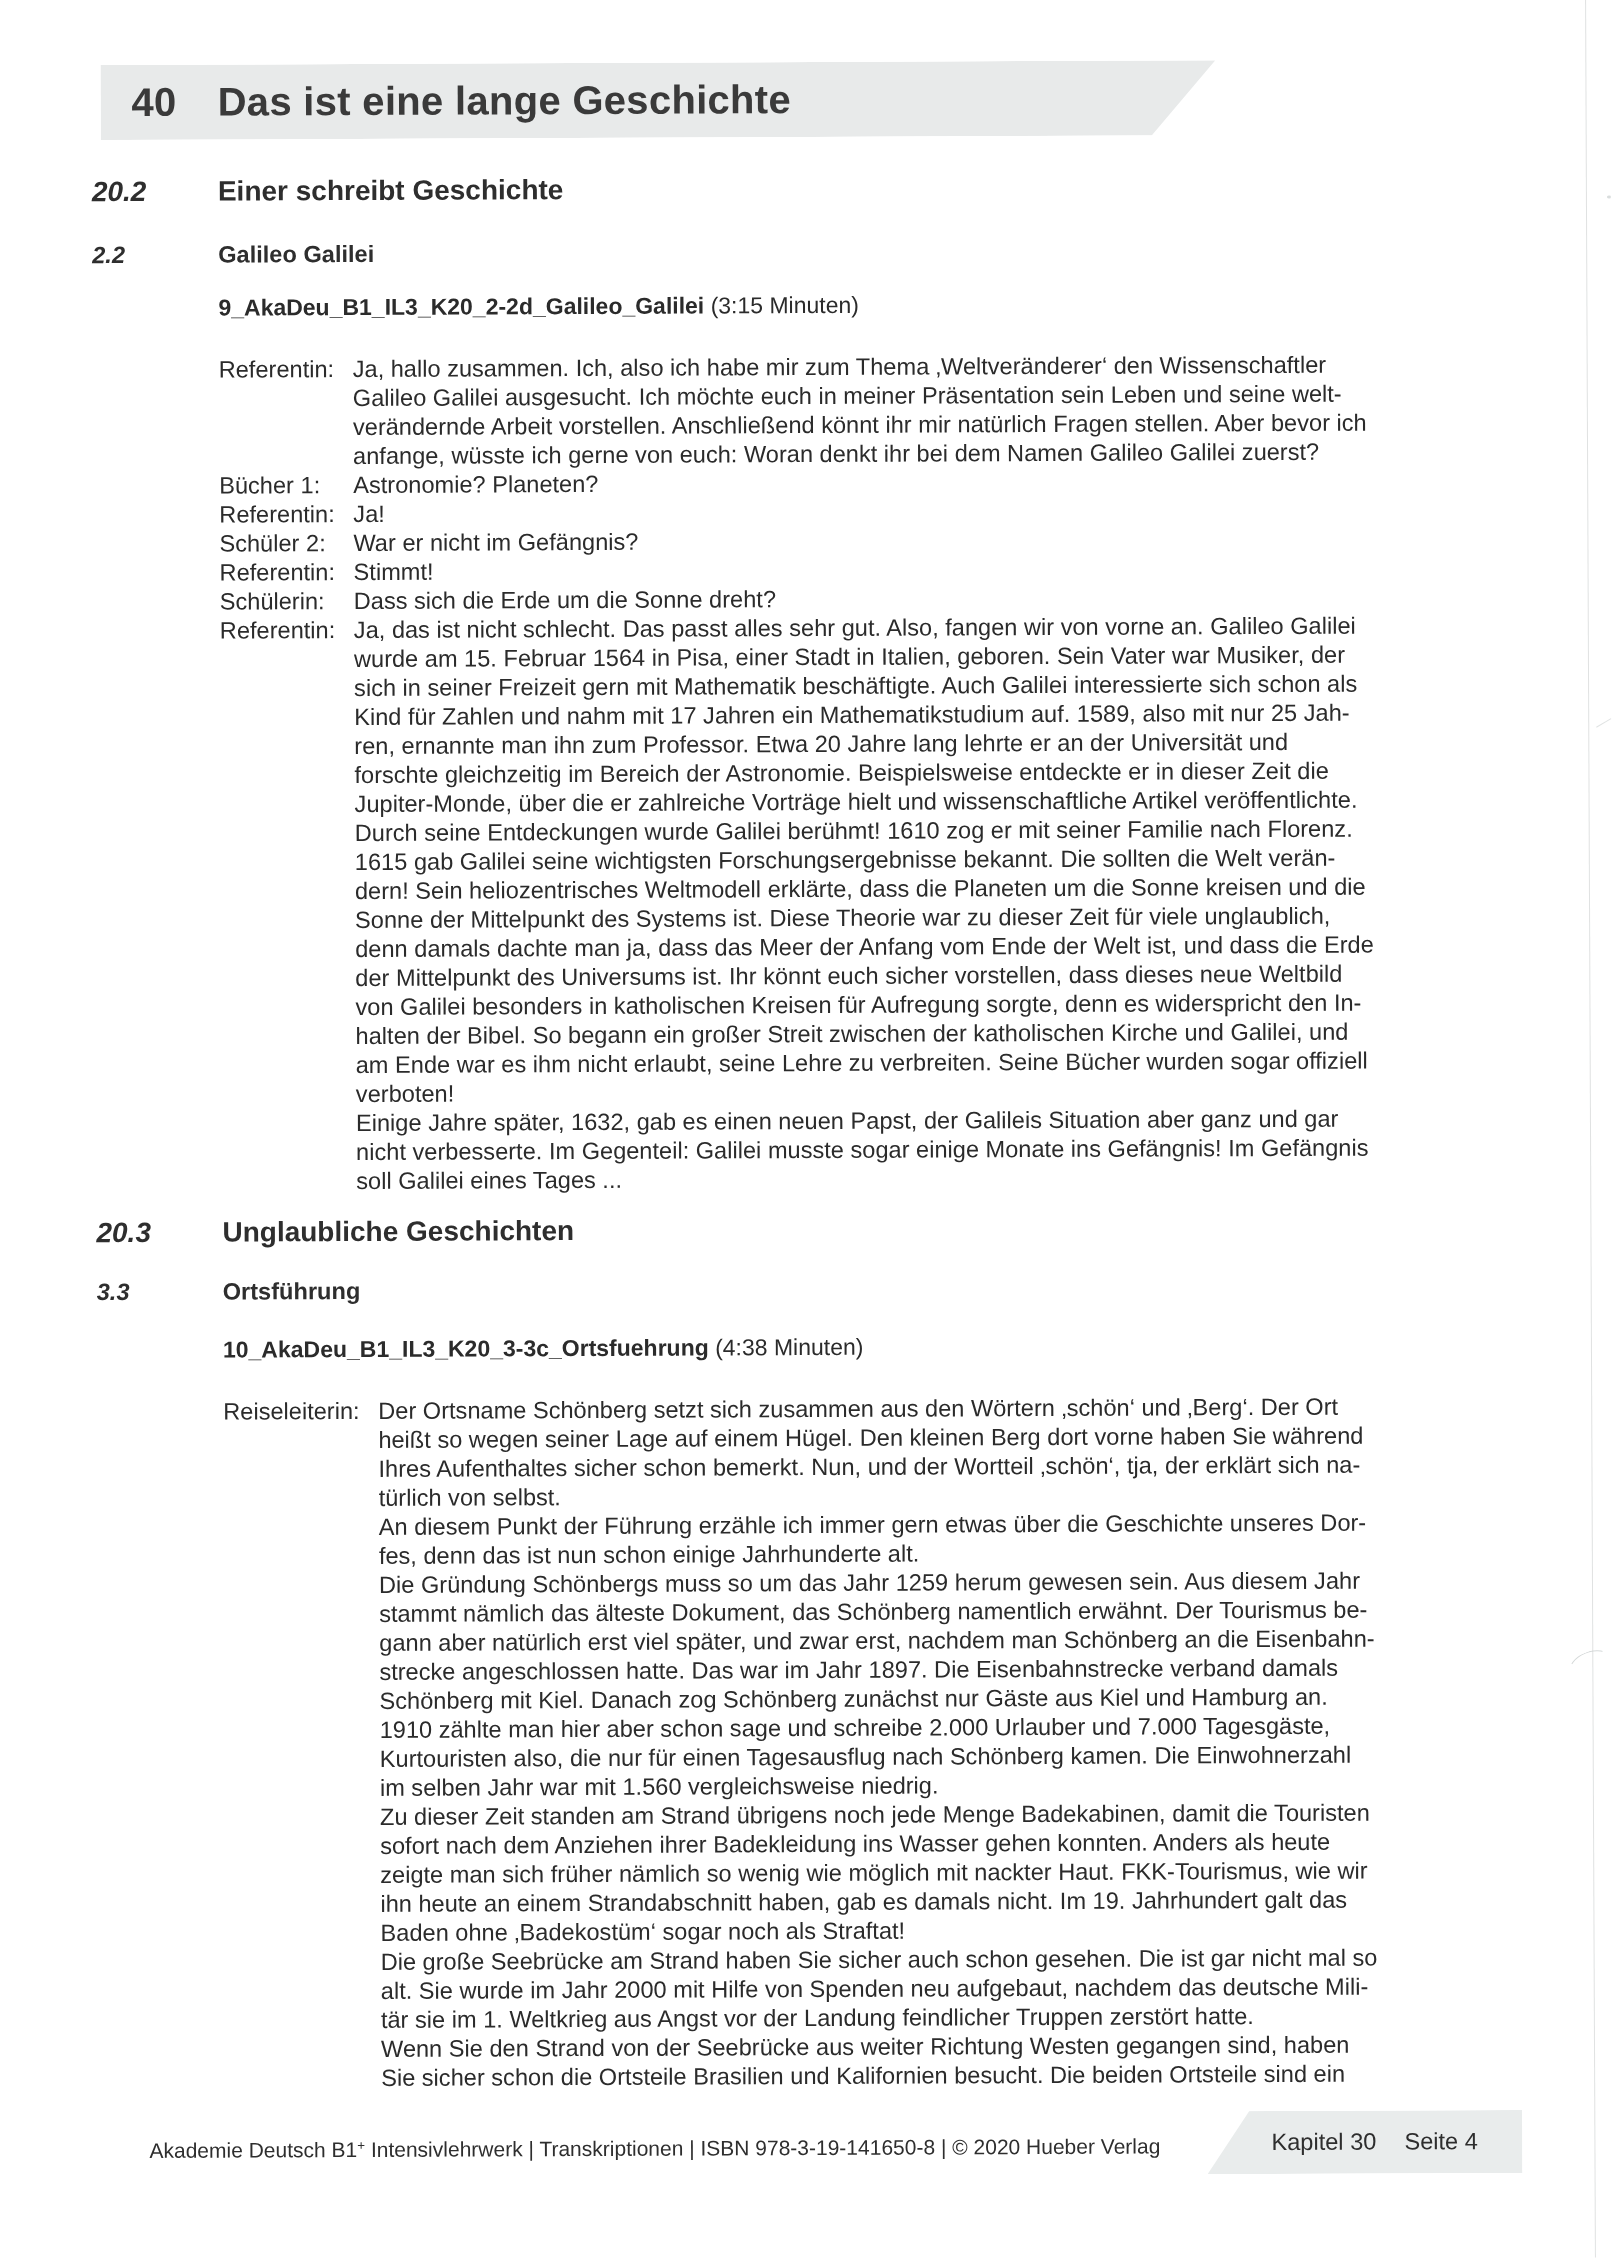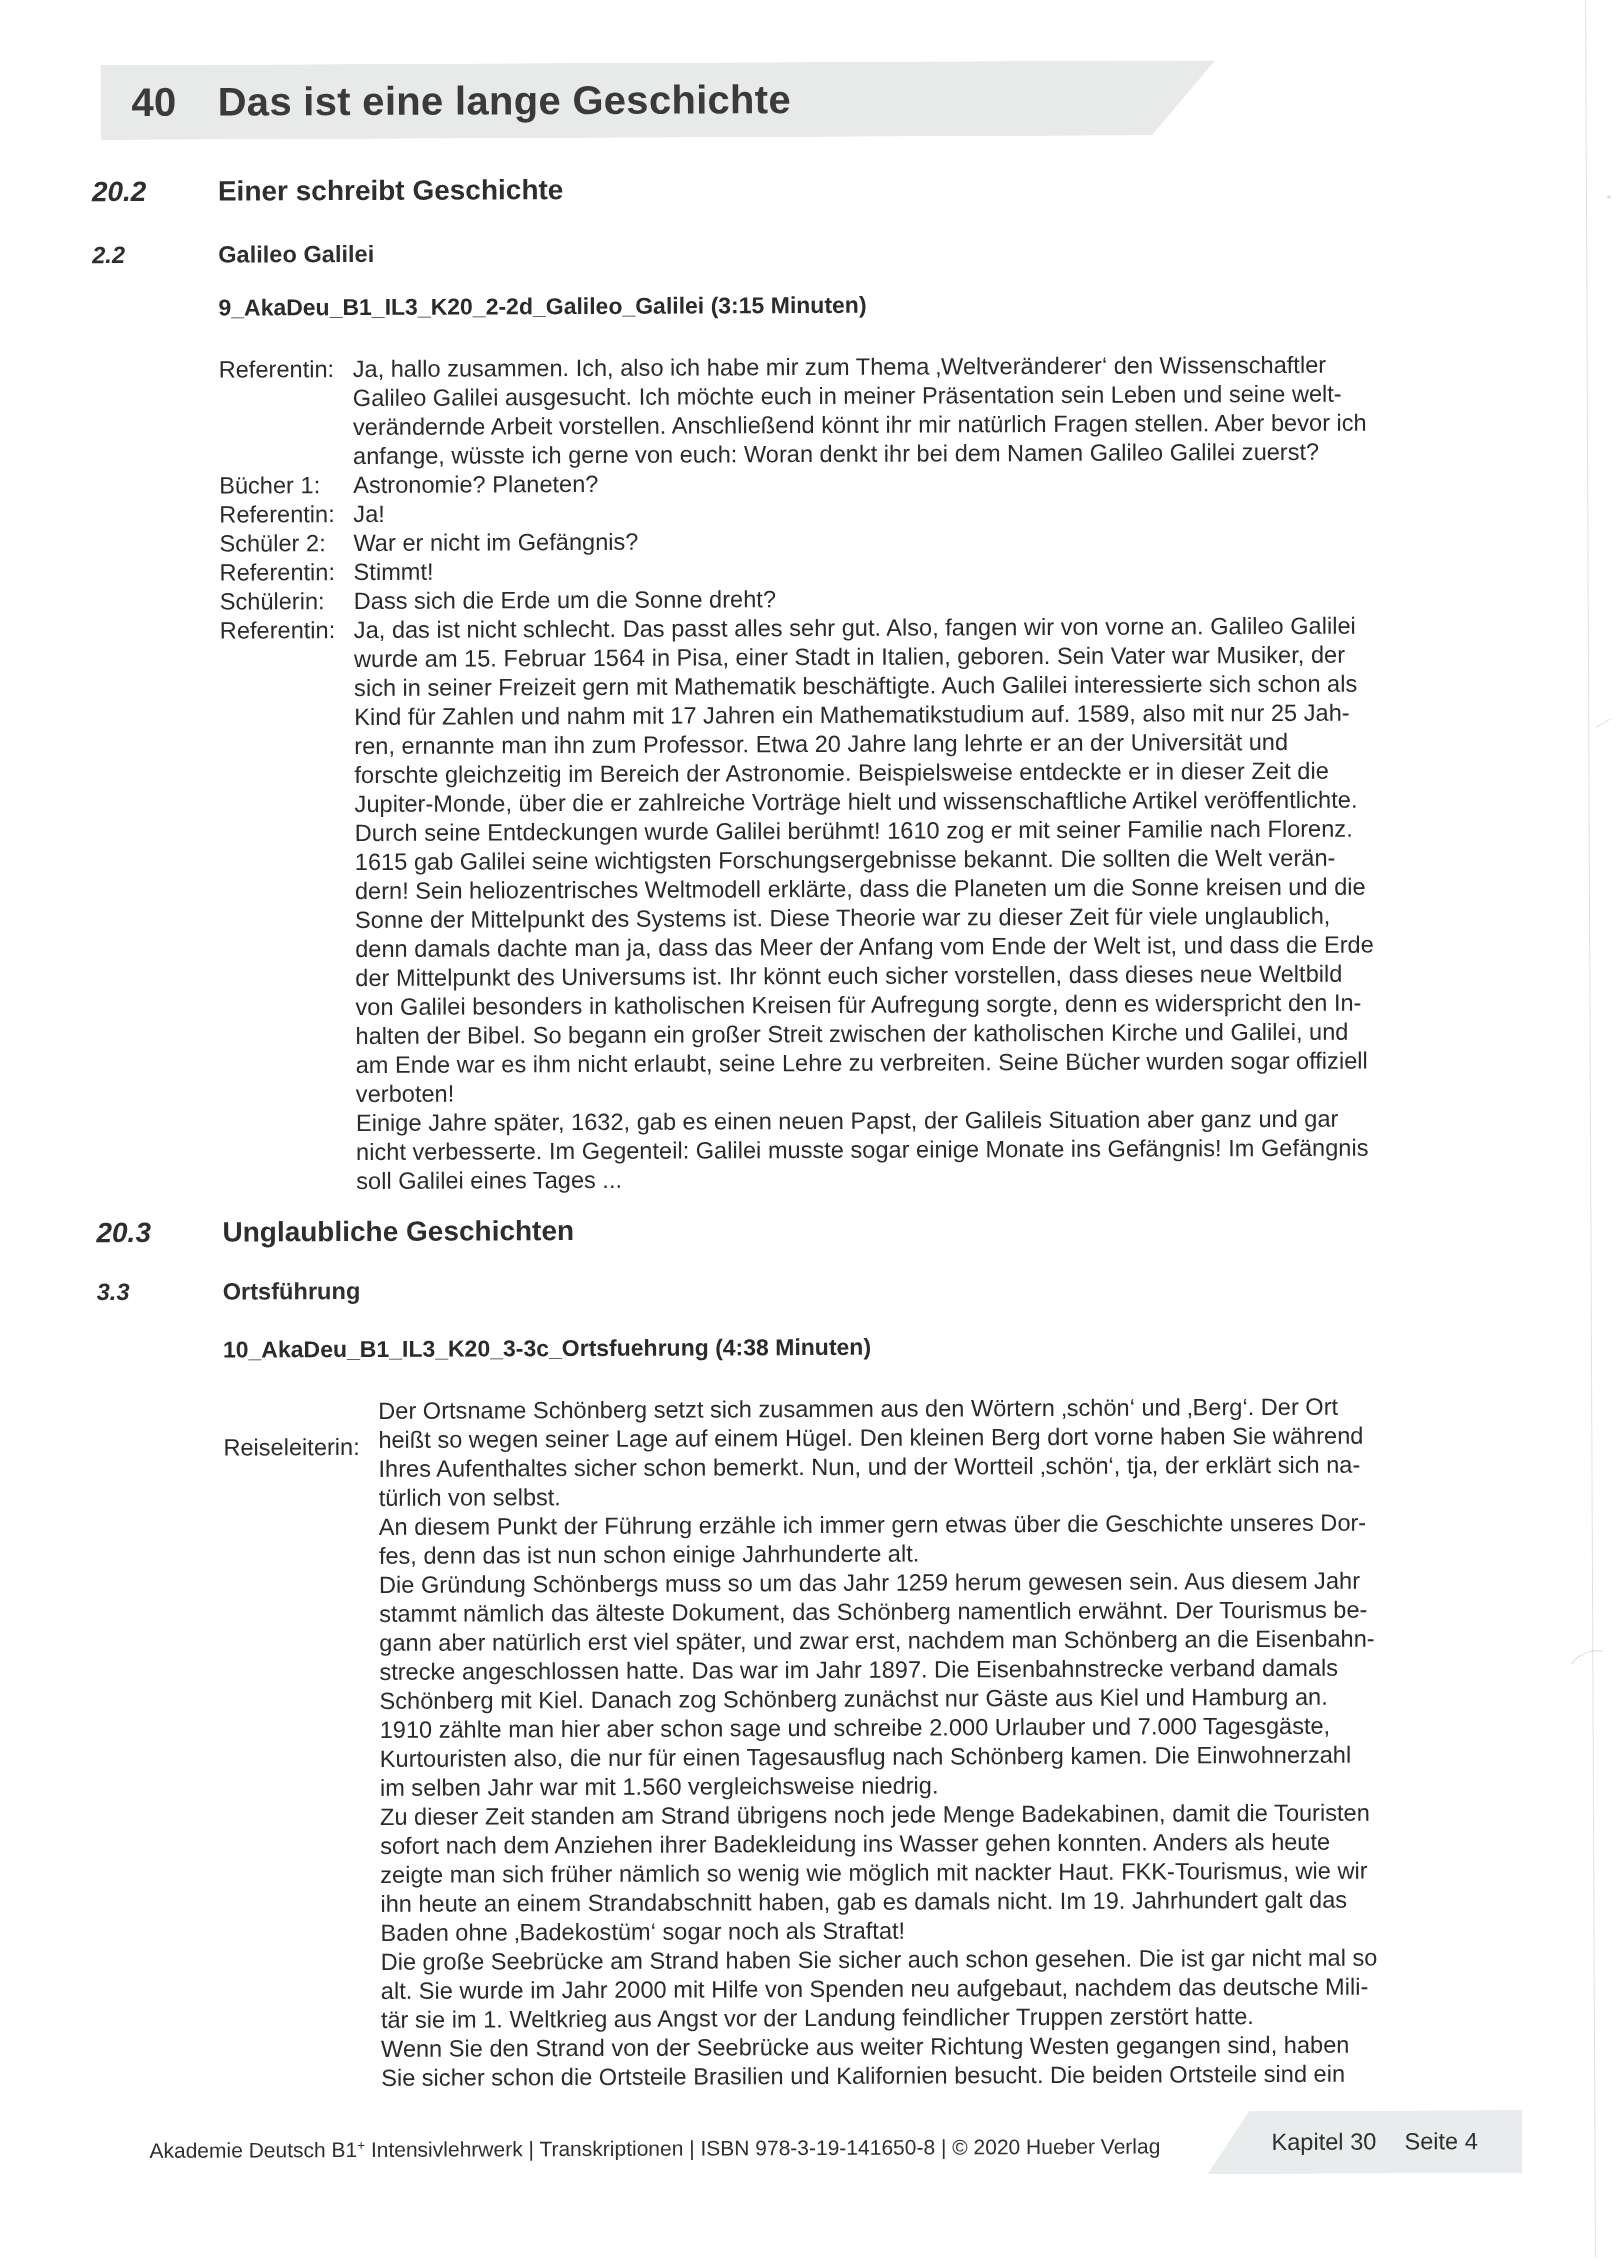--- a/index.html
+++ b/index.html
@@ -29,27 +29,27 @@
     position:absolute;left:96px;display:flex;font-weight:bold;color:#2e2e2e;
     line-height:1.15;
   }
   .h2row{font-size:28px;}
   .h3row{font-size:23.6px;}
   .h2row .num,.h3row .num{width:90px;text-align:left;flex:0 0 auto;font-style:italic;}
   .h2row .ttl,.h3row .ttl{margin-left:36px;}
   
   .fileline{position:absolute;left:222px;font-size:23px;line-height:1.2;color:#2b2b2b;}
   .fileline .fname{font-weight:bold;}
-  .fileline .dur{font-weight:bold;text-align:right;}
+  .fileline .dur{font-weight:normal;text-align:right;}
   
   .transcript{position:absolute;left:222px;font-size:23.6px;line-height:29px;color:#2b2b2b;}
   .turn{display:flex;align-items:flex-start;}
   .turn .spk{flex:0 0 auto;white-space:pre;}
   .transcript.t1 .spk{width:134px;}
-  .transcript.t2 .spk{width:155px;margin-top:36px;}
+  .transcript.t2 .spk{width:155px;}
   .turn .txt{white-space:pre;}
   
   .imprint{
     position:absolute;left:145px;top:2136px;
     font-size:21px;color:#2e2e2e;white-space:pre;
   }
   .imprint sup{font-size:13.4px;vertical-align:7px;letter-spacing:0;}
   .page-band{
     position:absolute;left:1203px;top:2113px;width:315px;height:63px;
     background:#e9ecec;

